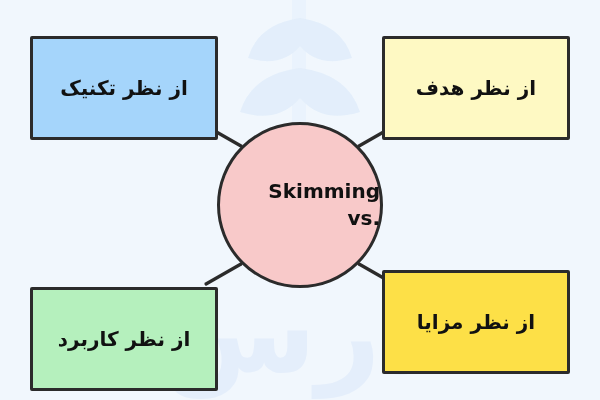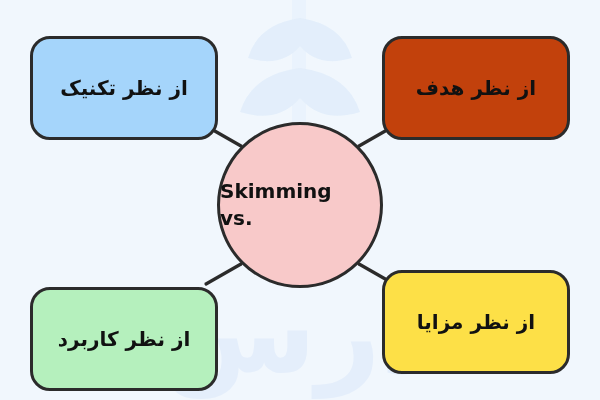--- a/index.html
+++ b/index.html
@@ -68,56 +68,56 @@
     left: 217px;
     top: 122px;
     width: 166px;
     height: 166px;
     border-radius: 50%;
     background: #f8c9c9;
     border: 3.2px solid #2b2b2b;
     box-sizing: border-box;
     display: flex;
     flex-direction: column;
-    align-items: flex-start;
+    align-items: flex-end;
     justify-content: center;
     gap: 3px;
   }
   .center-line {
     font-size: 20px;
     font-weight: 700;
     color: #111;
     line-height: 1.18;
     text-align: center;
   }
 
   
   .branch-box {
     position: absolute;
     width: 188px;
     height: 104px;
     border: 3.2px solid #2b2b2b;
-    border-radius: 20px;
+    border-radius: 2px;
     box-sizing: border-box;
     display: flex;
     align-items: center;
     justify-content: center;
   }
   .branch-label {
     font-family: "DejaVu Sans", sans-serif;
     direction: rtl;
     unicode-bidi: isolate;
     font-size: 20px;
     font-weight: 700;
     color: #111;
     text-align: center;
     padding: 0 12px;
   }
   #box-top-left     { left: 30px;  top: 36px;  background: #a5d5fb; }
-  #box-top-right    { left: 382px; top: 36px;  background: #c2410c; }
+  #box-top-right    { left: 382px; top: 36px;  background: #fef9c3; }
   #box-bottom-left  { left: 30px;  top: 270px; background: #b5f0bd; margin-top: 17px; }
   #box-bottom-right { left: 382px; top: 270px; background: #fde047; }
 </style>
 </head>
 <body>
 
 <div id="diagram-canvas">
 
   <div class="wm-layer">
     <svg class="wm-leaf" viewBox="0 0 300 230">

